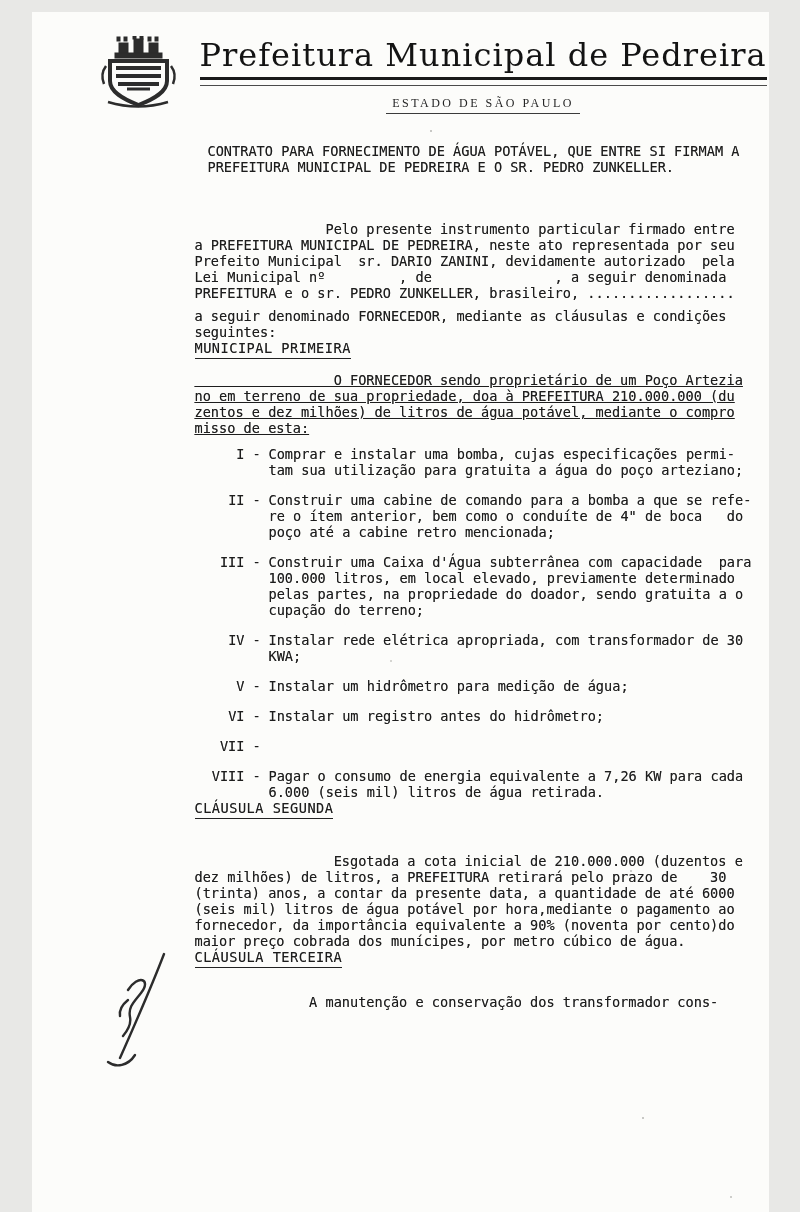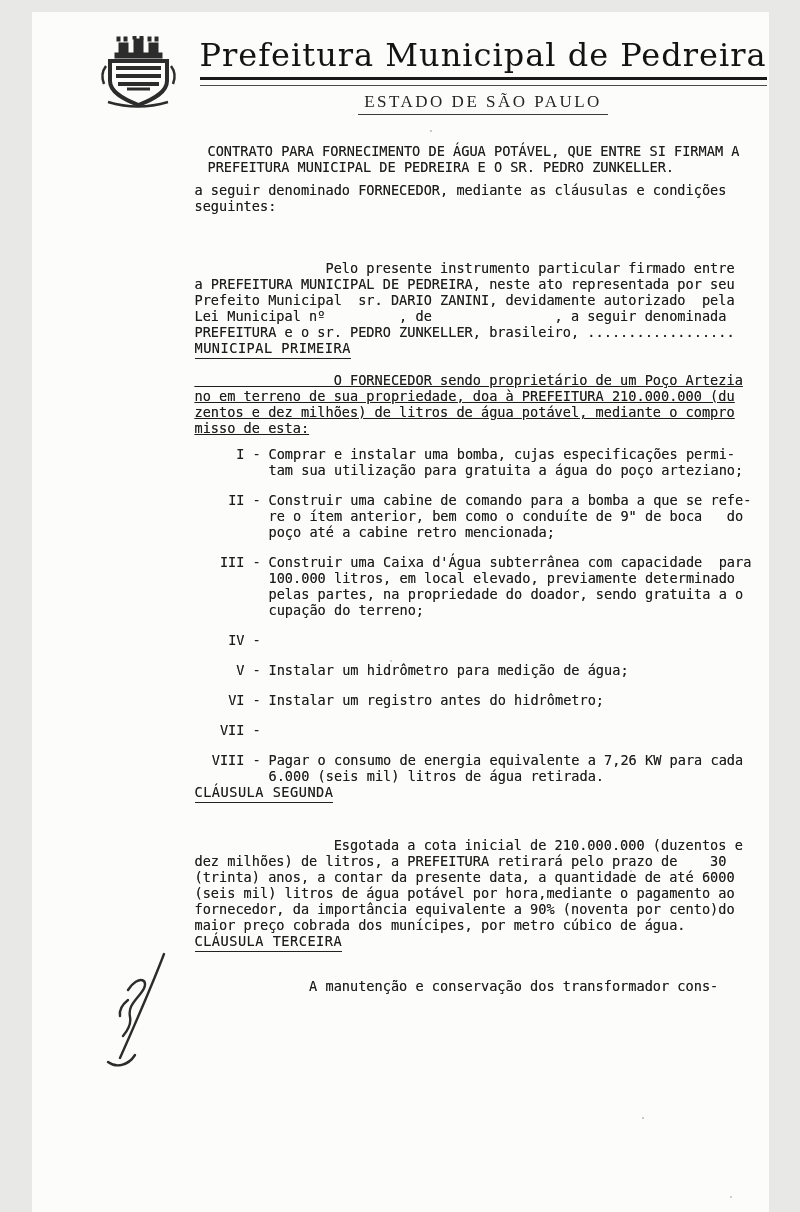--- a/index.html
+++ b/index.html
@@ -30,21 +30,21 @@
   }
   .title-rule {
     margin-top:3px; height:5px;
     border-top:3px solid #191919;
     border-bottom:1px solid #4a4a4a;
   }
   .lh-subtitle-wrap { text-align:center; margin-top:6px; }
   .lh-subtitle {
     display:inline-block;
     font-family:"Liberation Serif", serif;
-    font-size:17px; letter-spacing:2.5px;
+    font-size:12px; letter-spacing:2.5px;
     color:#242424;
     border-bottom:1px solid #3b3b3b;
     padding:0 6px 2px 6px;
   }
 
   
   main.contract {
     position:absolute; top:125px; left:163px; right:0;
     font-size:13.6px; line-height:16px;
     text-shadow:0 0 .5px rgba(20,20,20,.55);
@@ -134,59 +134,61 @@
         <span class="lh-subtitle">ESTADO DE SÃO PAULO</span>
       </div>
     </div>
   </header>
 
   <main class="contract">
 
     <p class="pre subject">CONTRATO PARA FORNECIMENTO DE ÁGUA POTÁVEL, QUE ENTRE SI FIRMAM A
 PREFEITURA MUNICIPAL DE PEDREIRA E O SR. PEDRO ZUNKELLER.</p>
 
-    <p class="pre intro2">a seguir denominado FORNECEDOR, mediante as cláusulas e condições
-seguintes:</p>
     <p class="pre intro">                Pelo presente instrumento particular firmado entre
 a PREFEITURA MUNICIPAL DE PEDREIRA, neste ato representada por seu
 Prefeito Municipal  sr. DARIO ZANINI, devidamente autorizado  pela
 Lei Municipal nº         , de               , a seguir denominada
 PREFEITURA e o sr. PEDRO ZUNKELLER, brasileiro, ..................</p>
+    <p class="pre intro2">a seguir denominado FORNECEDOR, mediante as cláusulas e condições
+seguintes:</p>
 
     <h2 class="clause clause-1-heading"><span>MUNICIPAL PRIMEIRA</span></h2>
     <p class="pre clause-1-body">                 O FORNECEDOR sendo proprietário de um Poço Artezia
 no em terreno de sua propriedade, doa à PREFEITURA 210.000.000 (du
 zentos e dez milhões) de litros de água potável, mediante o compro
 misso de esta:</p>
 
     <ul class="items">
       <li>
         <span class="num">I</span>
         <span class="dash">-</span>
         <span class="itext">Comprar e instalar uma bomba, cujas especificações permi-
 tam sua utilização para gratuita a água do poço arteziano;</span>
       </li>
       <li>
         <span class="num">II</span>
         <span class="dash">-</span>
         <span class="itext">Construir uma cabine de comando para a bomba a que se refe-
-re o ítem anterior, bem como o conduíte de 9" de boca   do
+re o ítem anterior, bem como o conduíte de 4" de boca   do
 poço até a cabine retro mencionada;</span>
       </li>
       <li>
         <span class="num">III</span>
         <span class="dash">-</span>
         <span class="itext">Construir uma Caixa d'Água subterrânea com capacidade  para
 100.000 litros, em local elevado, previamente determinado
 pelas partes, na propriedade do doador, sendo gratuita a o
 cupação do terreno;</span>
       </li>
       <li>
         <span class="num">IV</span>
         <span class="dash">-</span>
+        <span class="itext">Instalar rede elétrica apropriada, com transformador de 30
+KWA;</span>
       </li>
       <li>
         <span class="num">V</span>
         <span class="dash">-</span>
         <span class="itext">Instalar um hidrômetro para medição de água;</span>
       </li>
       <li>
         <span class="num">VI</span>
         <span class="dash">-</span>
         <span class="itext">Instalar um registro antes do hidrômetro;</span>

